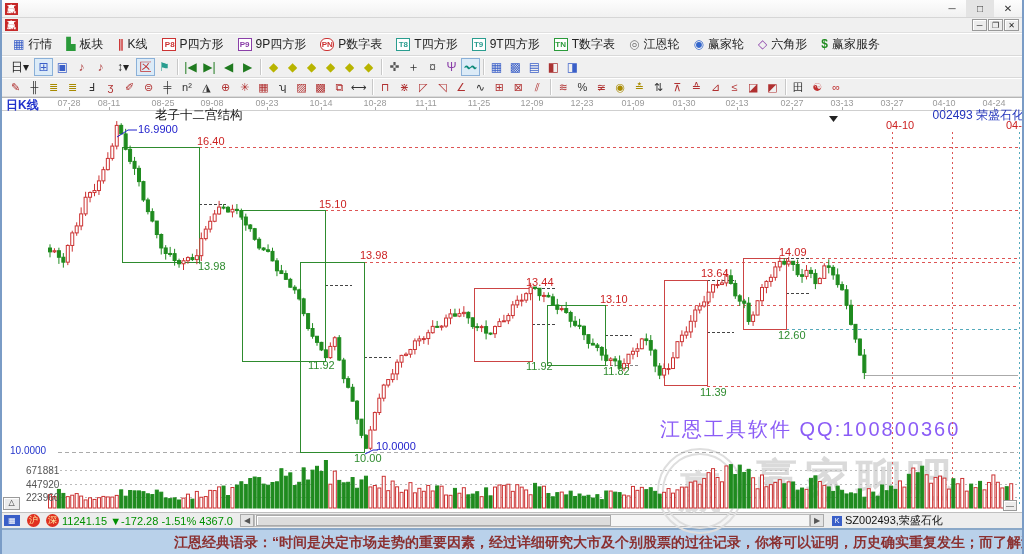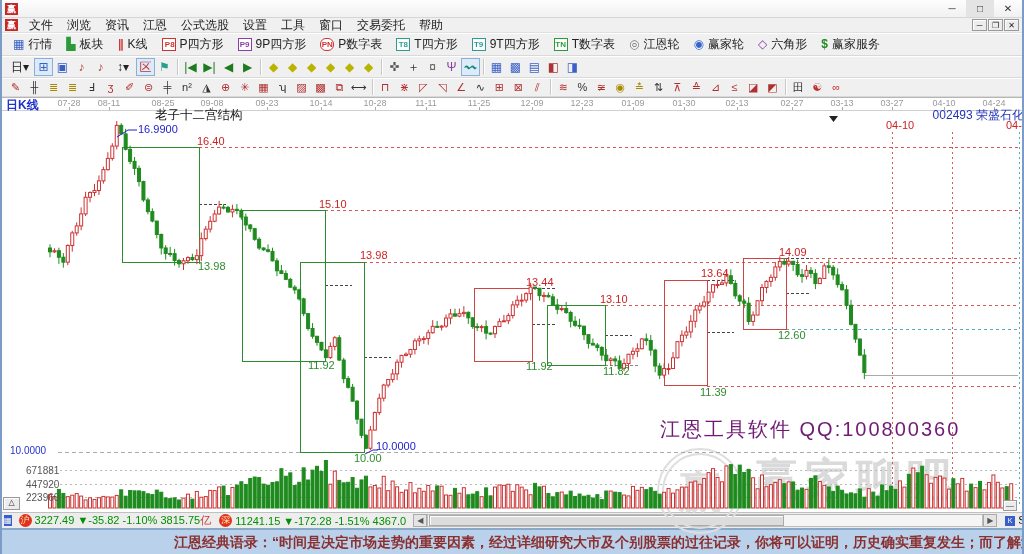--- a/index.html
+++ b/index.html
@@ -25,21 +25,21 @@
   .badge{display:inline-block;min-width:14px;height:13px;line-height:12px;font-size:8px;font-weight:bold;text-align:center;border:1px solid currentColor;background:#fff;}
   .t1icon{font-size:12px;font-weight:bold;}
   .tbtn{min-width:19px;height:18px;border:1px solid transparent;background:transparent;font-size:12px;line-height:16px;text-align:center;padding:0 1px;}
   .tbtn.pressed{background:#dcebf7;border:1px solid #8ab0d8;}
   .tsep{width:1px;height:16px;background:#c8c8c8;margin:0 3px;box-shadow:1px 0 0 #fff;}
   #toolbar3 .tbtn{height:16px;font-size:11px;line-height:14px;}
   
   #chart{position:absolute;left:0;top:97px;width:1024px;height:415px;background:#fff;border-top:1px solid #b5b5b5;}
   #chart svg{position:absolute;left:0;top:0;z-index:2;}
   .wm{position:absolute;z-index:1;color:#cfcfcf;white-space:nowrap;}
-  #wm-qq{left:658px;top:318px;font-size:20px;letter-spacing:2px;color:#701a75;}
+  #wm-qq{left:658px;top:318px;font-size:20px;letter-spacing:2px;color:#8b5cf6;}
   #wm-liaoba{left:752px;top:352px;font-size:45px;font-weight:bold;color:#dadada;letter-spacing:6px;}
   #wm-circle{left:655px;top:350px;width:86px;height:86px;border:7px double #dedede;border-radius:50%;text-align:center;line-height:74px;font-size:44px;font-weight:bold;color:#dedede;}
   .minibtn{position:absolute;z-index:3;background:#ececec;border:1px solid #9a9a9a;box-shadow:inset 1px 1px 0 #fff;font-size:8px;line-height:10px;text-align:center;color:#333;}
   #volToggle{left:1px;top:399px;width:17px;height:13px;}
   #volMin{left:1001px;top:402px;width:14px;height:11px;}
   
   #statusrow{position:absolute;left:0;top:512px;width:100%;height:16px;background:#ededed;border-top:1px solid #c0c0c0;display:flex;align-items:center;font-size:11px;}
   .calcicon{width:16px;height:11px;background:#3a5fc8;color:#fff;font-size:8px;line-height:11px;text-align:center;margin:0 4px 0 2px;}
   .idxcircle{width:13px;height:13px;border-radius:50%;background:#e03020;color:#ffe9a0;font-size:9px;line-height:13px;text-align:center;margin:0 3px;flex:none;}
   .idxval{color:#009000;margin-right:5px;white-space:nowrap;}
@@ -63,32 +63,20 @@
     <span class="applogo">赢</span>
     <div id="wincontrols">
       <span class="winbtn">─</span>
       <span class="winbtn max">□</span>
       <span class="winbtn">✕</span>
     </div>
   </div>
 
   <div id="menubar">
     <span class="applogo">赢</span>
-    <span style="display:flex;">
-        <span class="menu-item">文件</span>
-        <span class="menu-item">浏览</span>
-        <span class="menu-item">资讯</span>
-        <span class="menu-item">江恩</span>
-        <span class="menu-item">公式选股</span>
-        <span class="menu-item">设置</span>
-        <span class="menu-item">工具</span>
-        <span class="menu-item">窗口</span>
-        <span class="menu-item">交易委托</span>
-        <span class="menu-item">帮助</span>
-      </span>
     <span id="mdicontrols">
         <span class="mdibtn">─</span>
         <span class="mdibtn">❐</span>
         <span class="mdibtn">✕</span>
       </span>
   </div>
 
   <div id="toolbar1" class="toolbar">
       <button class="t1btn">
         <span class="t1icon" style="color: rgb(58, 95, 200);">▦</span>
@@ -919,21 +907,20 @@
       </svg>
     <div class="minibtn" id="volToggle">△</div>
     <div class="minibtn" id="volMin">—</div>
   </div>
 
   <div id="wm-url">liaoba.yict3.com</div>
 
   <div id="statusrow">
     <span class="calcicon">▦</span>
     <span class="idxcircle">沪</span>
-    <span class="idxval"><span>3227.49</span> <span>▼-35.82</span> <span>-1.10%</span> <span>3815.75</span><span class="yi">亿</span></span>
     <span class="idxcircle">深</span>
     <span class="idxval"><span>11241.15</span> <span>▼-172.28</span> <span>-1.51%</span> <span>4367.0</span></span>
     <div id="scrollbar">
       <span class="sbtn">◀</span>
       <div id="strack">
           <div id="sthumb"></div>
         </div>
       <span class="sbtn">▶</span>
     </div>
     <span id="stocklabel">

